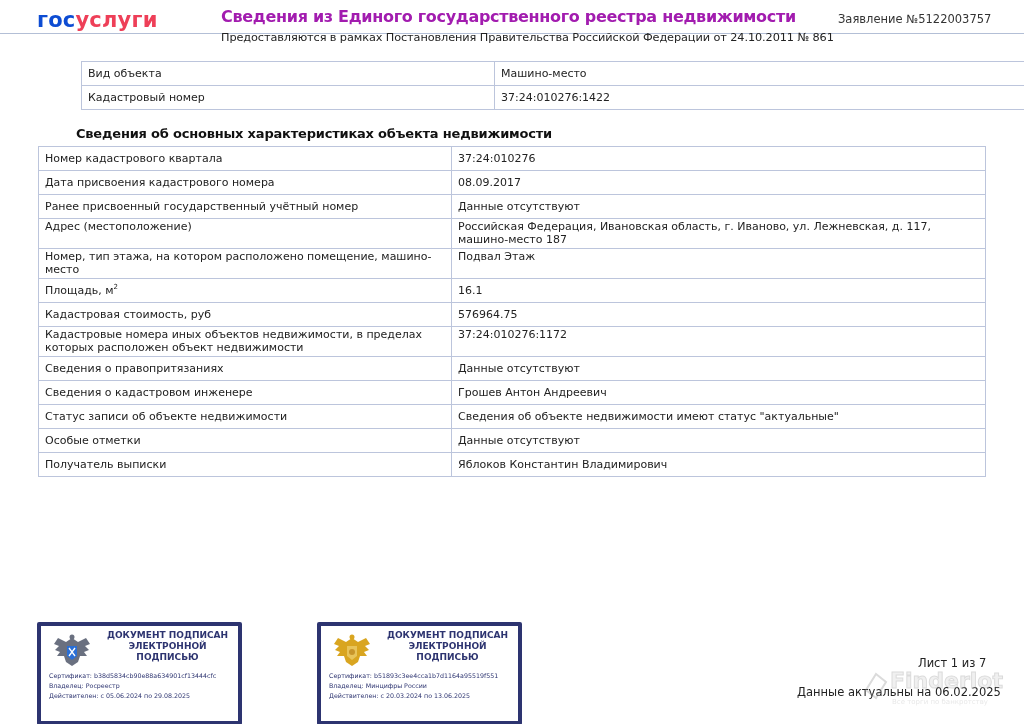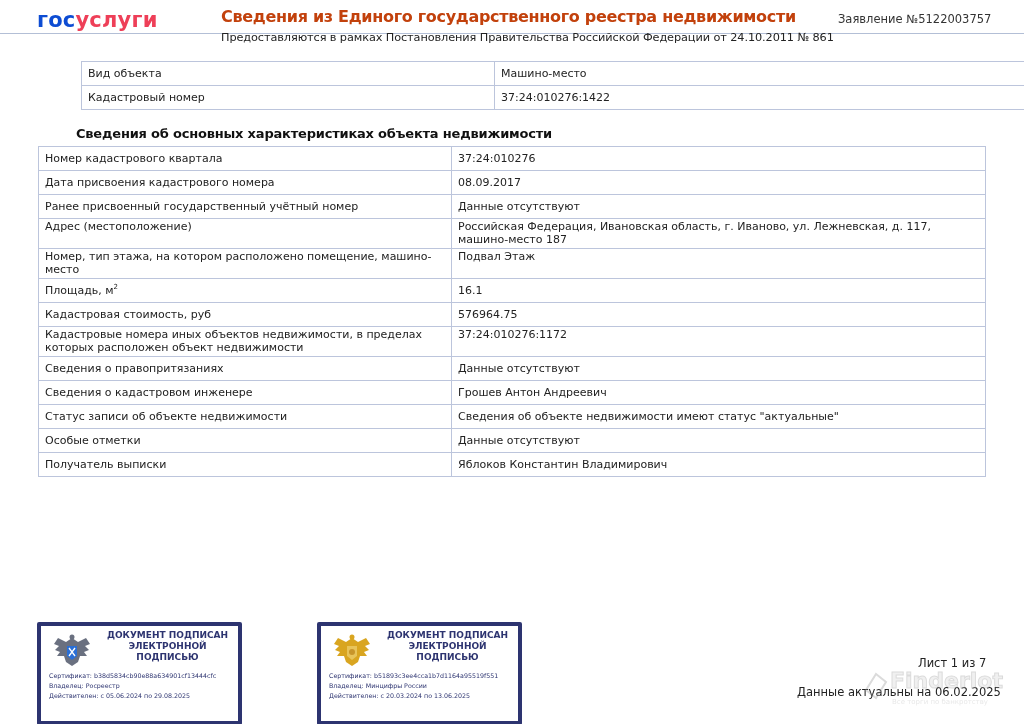--- a/index.html
+++ b/index.html
@@ -3,21 +3,21 @@
 <meta charset="utf-8">
 <style>
   * { box-sizing: border-box; margin: 0; padding: 0; }
   html, body { width: 1024px; height: 724px; background: #ffffff; overflow: hidden; }
   body { font-family: "DejaVu Sans", sans-serif; color: #1a1a1a; position: relative; }
 
   .header { position: absolute; left: 0; top: 0; width: 1024px; height: 34px; border-bottom: 1px solid #b3bfd6; }
   .logo { position: absolute; left: 37px; top: 8px; font-family: "DejaVu Sans", sans-serif; font-weight: bold; font-size: 21px; letter-spacing: 0.2px; }
   .logo .gos { color: #0d4cd3; }
   .logo .usl { color: #ee3f58; }
-  .title { position: absolute; left: 221px; top: 7px; font-size: 16px; font-weight: bold; color: #c2410c; letter-spacing: -0.3px; }
+  .title { position: absolute; left: 221px; top: 7px; font-size: 16px; font-weight: bold; color: #a21caf; letter-spacing: -0.3px; }
   .subtitle { position: absolute; left: 221px; top: 31px; font-size: 11.3px; color: #222; letter-spacing: -0.1px; }
   .application { position: absolute; left: 838px; top: 12px; font-size: 11.5px; color: #333; }
 
   table { border-collapse: collapse; position: absolute; left: 38px; width: 948px; table-layout: fixed; }
   td { border: 1.5px solid #bcc5dc; font-size: 11px; color: #222; padding: 2px 6px; vertical-align: middle; line-height: 13px; }
   td.k { width: 413px; }
   .t1 td, .t2 td { height: 24px; }
   .t2 tr.tall td { height: 27px; vertical-align: top; padding-top: 1px; margin-left: 11px; }
   .t1 { top: 61px; margin-left: 43px; }
   .section-title { position: absolute; left: 34px; top: 126px; font-size: 13px; font-weight: bold; color: #111; letter-spacing: -0.2px; margin-left: 42px; }

